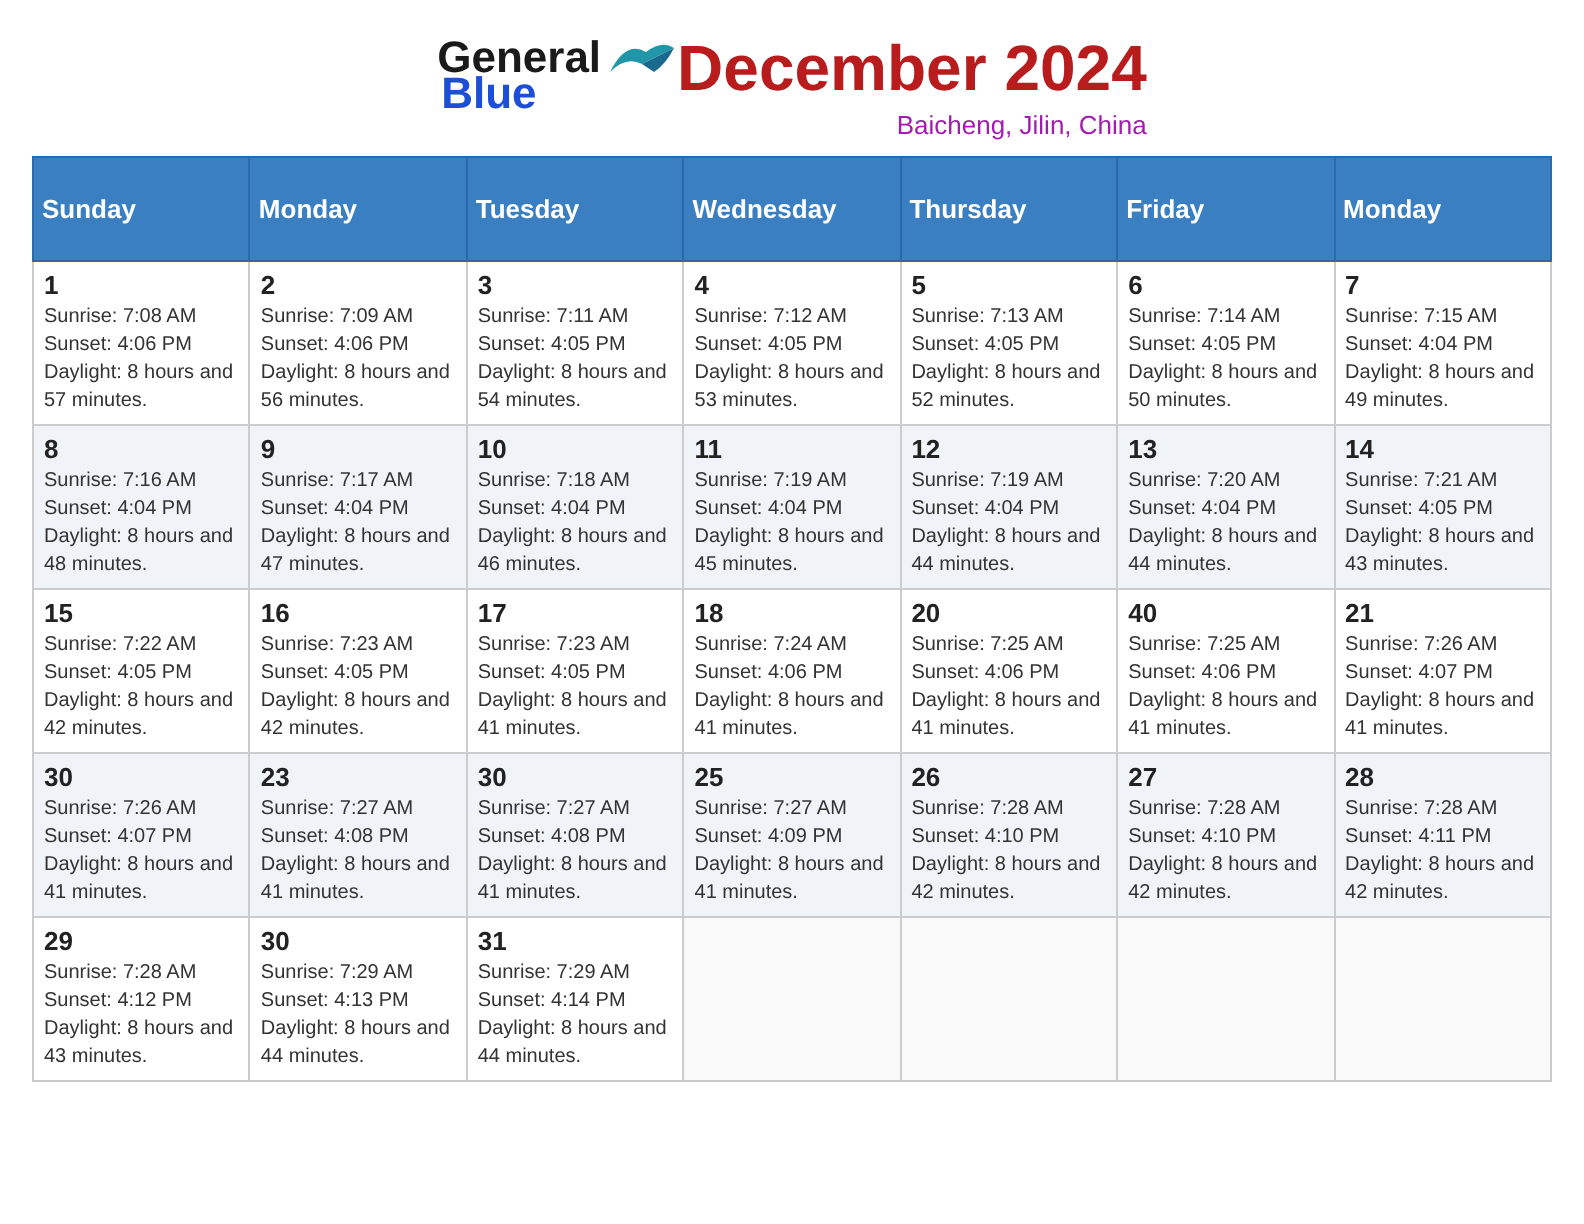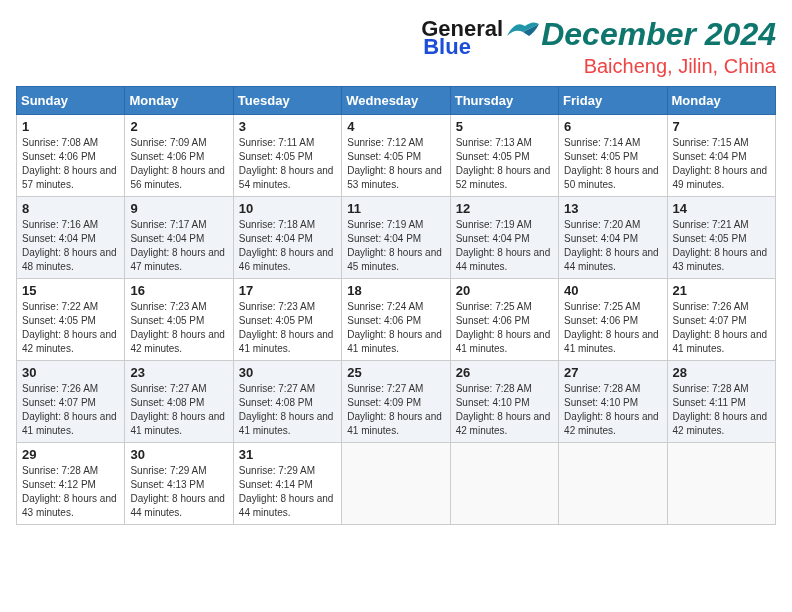--- a/index.html
+++ b/index.html
@@ -5,53 +5,52 @@
     * { box-sizing: border-box; margin: 0; padding: 0; }
     body {
       font-family: Arial, sans-serif;
       background: #fff;
       width: 792px;
       min-height: 612px;
       padding: 16px;
     }
     .header {
       display: flex;
-      justify-content: flex-end;
+      justify-content: center;
       align-items: flex-start;
       margin-bottom: 8px;
     }
     .logo {
       display: flex;
       flex-direction: column;
       align-items: flex-start;
     }
     .title-block {
       text-align: right;
     }
     .month-year {
       font-size: 32px;
       font-weight: bold;
-      color: #0f766e;
-      font-style: italic;
+      color: #b91c1c;
     }
     .location {
-      font-size: 20px;
-      color: #ef4444;
+      font-size: 13px;
+      color: #a21caf;
       margin-top: 2px;
     }
     .calendar {
       width: 100%;
       border-collapse: collapse;
     }
     .calendar th {
       background: #3a7fc1;
       color: #fff;
       font-size: 13px;
       font-weight: bold;
-      padding: 6px 4px;
+      padding: 18px 4px;
       text-align: left;
       border: 1px solid #2a6aaa;
     }
     .calendar td {
       border: 1px solid #ccc;
       vertical-align: top;
       padding: 4px 5px;
       width: calc(100%/7);
       font-size: 10.5px;
       color: #222;

